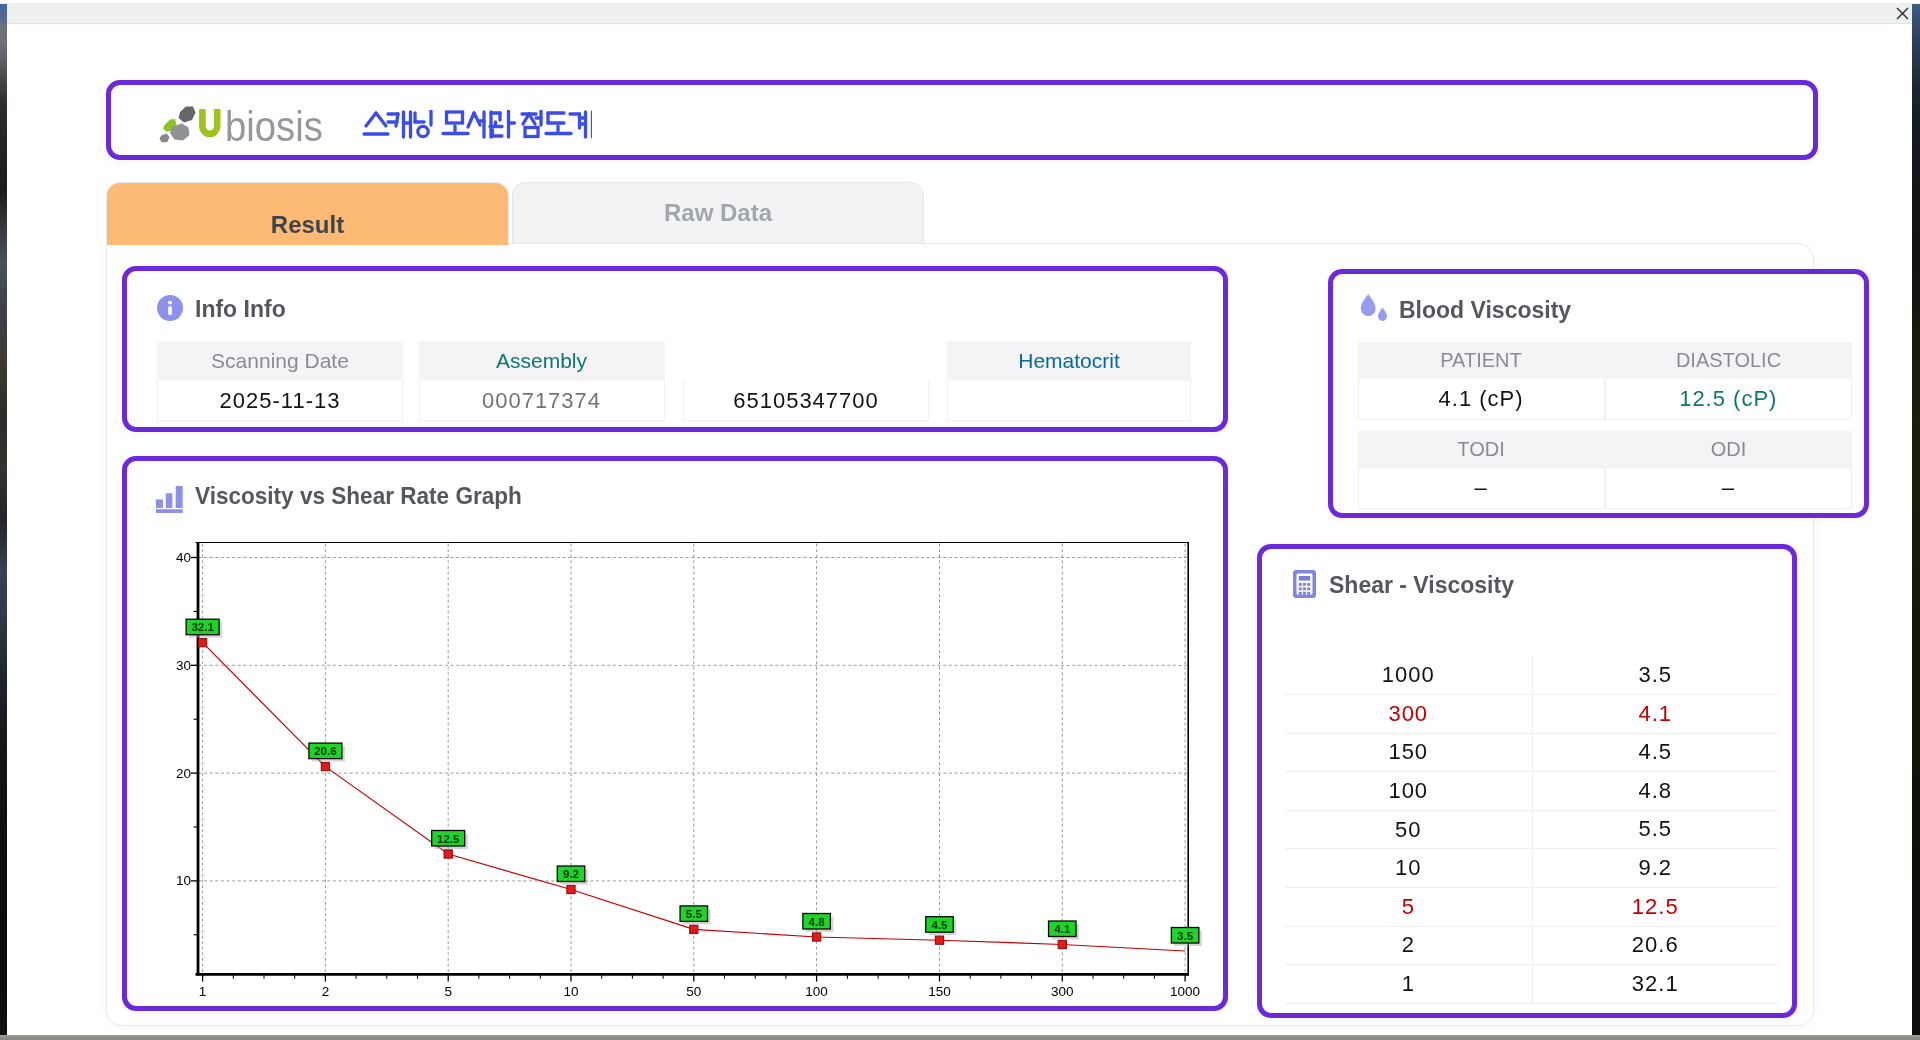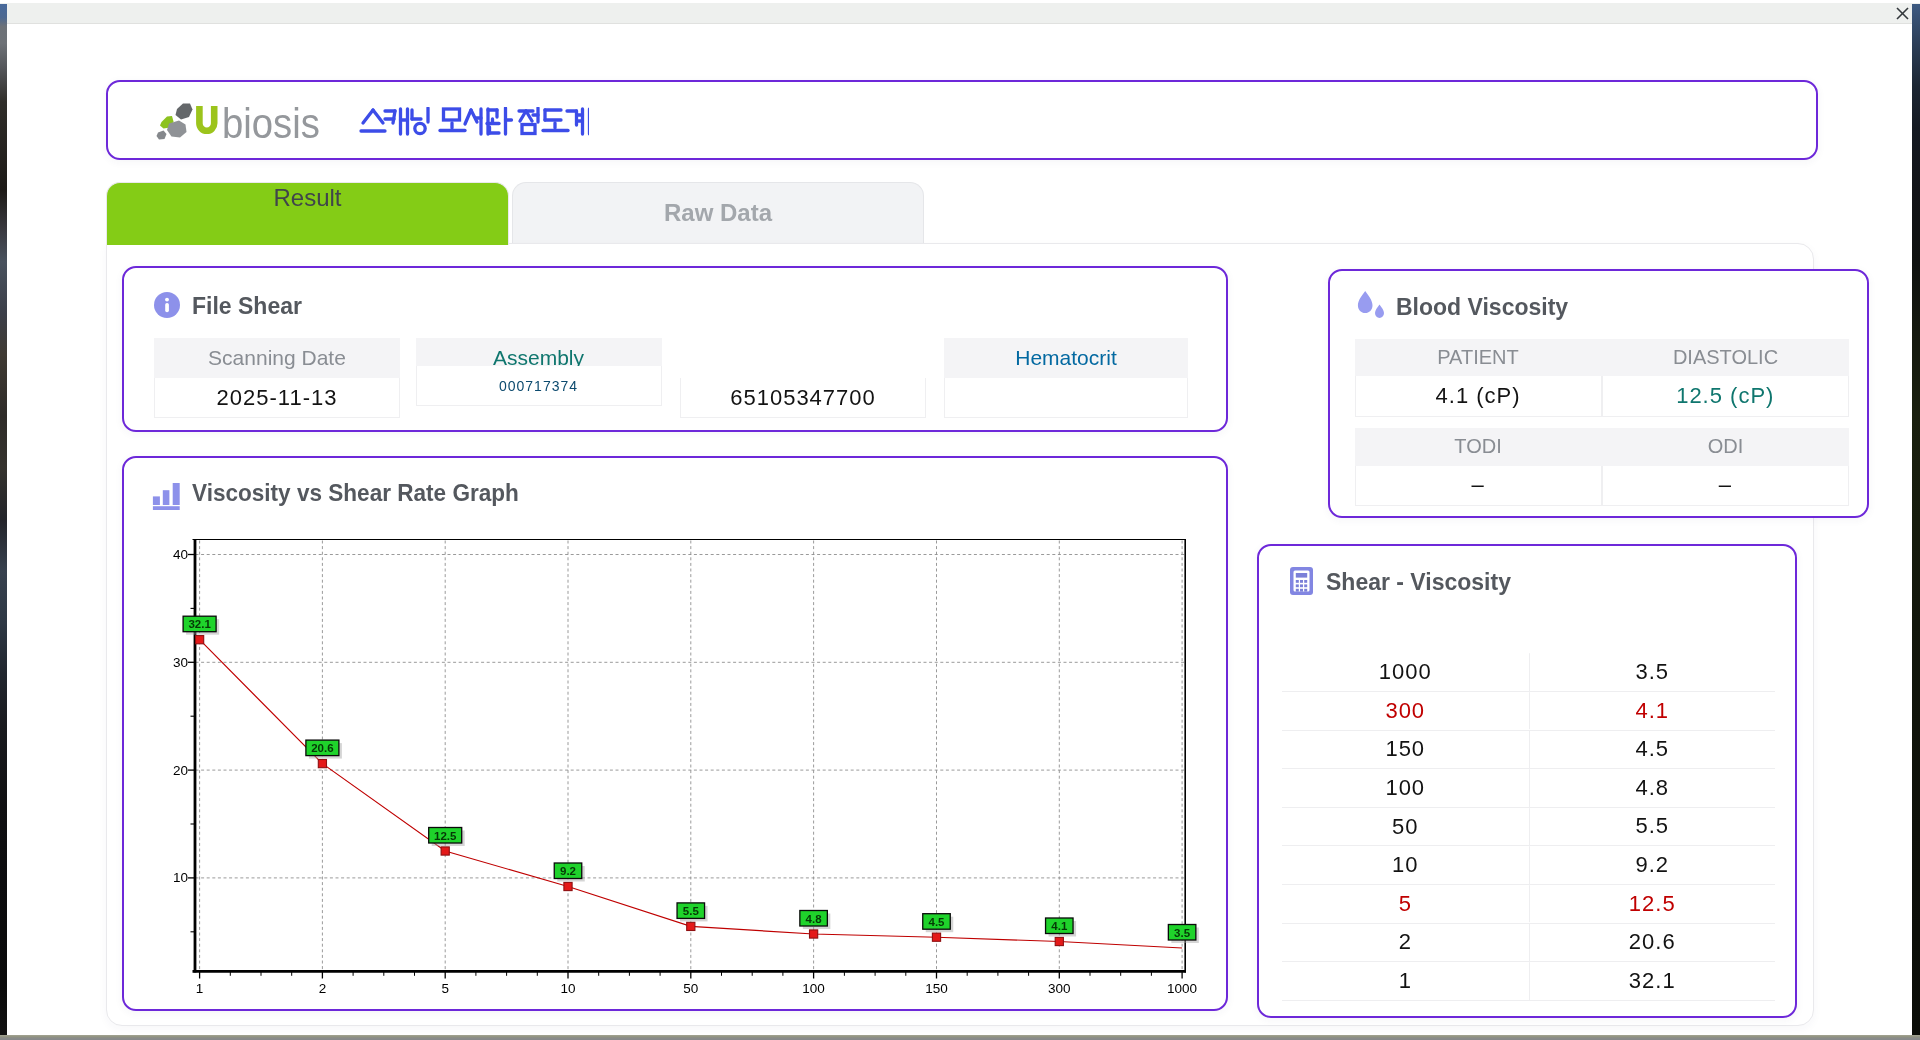--- a/index.html
+++ b/index.html
@@ -1,16 +1,16 @@
 <!DOCTYPE html>
 <html><head><meta charset="utf-8"><style>
 *{margin:0;padding:0;box-sizing:border-box}
 html,body{width:1920px;height:1040px;overflow:hidden;background:#fff;font-family:"Liberation Sans",sans-serif}
 .abs{position:absolute}
-.card{position:absolute;background:#fff;border:2px solid #6d28d9;border-radius:14px;box-shadow:0 2px 8px rgba(60,60,90,0.05)}
+.card{position:absolute;background:#fff;border:5px solid #6d28d9;border-radius:14px;box-shadow:0 2px 8px rgba(60,60,90,0.05)}
 .ttl{position:absolute;font-weight:bold;font-size:23px;color:#54585e;white-space:nowrap}
 </style></head><body>
 <div class="abs" style="left:0;top:3px;width:1920px;height:21px;background:#eef0ee;border-bottom:1px solid #e0e1df"></div>
 <svg class="abs" style="left:1896px;top:7px" width="13" height="13" viewBox="0 0 13 13">
     <line x1="1" y1="1" x2="12" y2="12" stroke="#33383c" stroke-width="1.6"></line>
     <line x1="12" y1="1" x2="1" y2="12" stroke="#33383c" stroke-width="1.6"></line>
   </svg>
 <div class="abs" style="left:0;top:4px;width:7px;height:1031px;background:linear-gradient(#47699b 0%,#4d6890 1.3%,#6d7278 2.2%,#6e7277 3.8%,#54565a 6.2%,#302e2a 9.5%,#1d1a17 18%,#3a3a40 22%,#49525e 25%,#3c3f49 30%,#3f3a33 34%,#2e2b28 40%,#35332e 45%,#23242a 50%,#37414e 55%,#2e3844 60%,#21262e 65%,#191a1e 70%,#101012 78%,#0c0c0e 85%,#0a0a0a 95%,#111 100%)"></div>
 <div class="abs" style="left:1912px;top:4px;width:8px;height:1031px;background:linear-gradient(#3d5a82 0%,#2c3e57 4%,#1c2633 8%,#151a22 12%,#121418 18%,#0f1210 25%,#15190f 32%,#1a200f 40%,#161c0d 50%,#12170c 60%,#10140b 70%,#0e110a 80%,#0c0f09 90%,#0b0d08 100%)"></div>
 <div class="abs" style="left:0;top:1035px;width:1920px;height:5px;background:linear-gradient(#a3a492 0%,#8f917f 40%,#8a8c8a 60%,#86888a 100%)"></div>
@@ -87,32 +87,32 @@
         <line x1="11.5" y1="4" x2="11.5" y2="18" stroke="#3c4ce8" stroke-width="3.3" stroke-linecap="round"></line>
         <line x1="17.5" y1="2" x2="17.5" y2="27" stroke="#3c4ce8" stroke-width="3.3" stroke-linecap="round"></line>
         <line x1="13" y1="8" x2="17.5" y2="8" stroke="#3c4ce8" stroke-width="3.3" stroke-linecap="round"></line>
         <line x1="13" y1="14" x2="17.5" y2="14" stroke="#3c4ce8" stroke-width="3.3" stroke-linecap="round"></line>
         <line x1="24.5" y1="2" x2="24.5" y2="27" stroke="#3c4ce8" stroke-width="3.3" stroke-linecap="round"></line>
       </g>
     </svg>
 </div>
 <div class="abs" style="left:512px;top:182px;width:412px;height:61px;background:#f2f3f5;border:1px solid #e5e6e9;border-bottom:none;border-radius:14px 14px 0 0;display:flex;align-items:center;justify-content:center;font-weight:bold;font-size:24px;color:#a3a7ac;z-index:1">Raw Data</div>
 <div class="abs" style="left:106px;top:243px;width:1708px;height:783px;background:#fff;border:1px solid #e9e9ec;border-radius:0 16px 16px 16px;box-shadow:0 3px 10px rgba(60,60,90,0.04);z-index:1"></div>
-<div class="abs" style="left:106px;top:182px;width:403px;height:63px;background:#84cc16;border:1px solid #e9e9ec;border-bottom:none;border-radius:14px 14px 0 0;display:flex;align-items:flex-start;justify-content:center;font-weight:normal;font-size:24px;color:#40454b;z-index:2;padding-top:1px">Result</div>
+<div class="abs" style="left:106px;top:182px;width:403px;height:63px;background:#fdba74;border:1px solid #e9e9ec;border-bottom:none;border-radius:14px 14px 0 0;display:flex;align-items:flex-start;justify-content:center;font-weight:bold;font-size:24px;color:#40454b;z-index:2;padding-top:28px">Result</div>
 <div class="card" style="left:122px;top:266px;width:1106px;height:166px;z-index:3">
 <svg class="abs" style="left:30px;top:24px" width="26" height="26" viewBox="0 0 26 26">
 <circle cx="13" cy="13" r="13" fill="#8d91ea"></circle>
 <circle cx="13" cy="7.6" r="1.95" fill="#fff"></circle>
 <rect x="11.2" y="11" width="3.7" height="9.2" rx="1.8" fill="#fff"></rect>
 </svg>
-<div class="ttl" style="left:68px;top:25px">File Shear</div>
+<div class="ttl" style="left:68px;top:25px">Info Info</div>
 <div style="position:absolute;left:30px;top:70px;width:246px;height:40px;background:#f4f4f6;color:#898d93;font-size:21px;display:flex;align-items:center;justify-content:center">Scanning Date</div>
 <div style="position:absolute;left:30px;top:110px;width:246px;height:40px;background:#fff;border:1px solid #efeff1;border-top:none;color:#131313;font-size:22px;letter-spacing:1px;display:flex;align-items:center;justify-content:center">2025-11-13</div>
 <div style="position:absolute;left:291.5px;top:70px;width:246px;height:40px;background:#f4f4f6;color:#0f766e;font-size:21px;display:flex;align-items:center;justify-content:center">Assembly</div>
-<div style="position:absolute;left:291.5px;top:98px;width:246px;height:40px;background:#fff;border:1px solid #efeff1;border-top:none;color:#0c4a6e;font-size:14px;letter-spacing:1px;display:flex;align-items:center;justify-content:center">000717374</div>
+<div style="position:absolute;left:291.5px;top:110px;width:246px;height:40px;background:#fff;border:1px solid #efeff1;border-top:none;color:#737373;font-size:22px;letter-spacing:1px;display:flex;align-items:center;justify-content:center">000717374</div>
 <div style="position:absolute;left:556px;top:110px;width:246px;height:40px;background:#fff;border:1px solid #efeff1;border-top:none;color:#131313;font-size:22px;letter-spacing:1px;display:flex;align-items:center;justify-content:center">65105347700</div>
 <div style="position:absolute;left:820px;top:70px;width:244px;height:40px;background:#f4f4f6;color:#0369a1;font-size:21px;display:flex;align-items:center;justify-content:center">Hematocrit</div>
 <div style="position:absolute;left:820px;top:110px;width:244px;height:40px;background:#fff;border:1px solid #efeff1;border-top:none;color:#131313;font-size:22px;letter-spacing:1px;display:flex;align-items:center;justify-content:center"></div>
 </div>
 <div class="card" style="left:122px;top:456px;width:1106px;height:555px;z-index:3">
 <svg class="abs" style="left:25px;top:22px" width="32" height="32" viewBox="0 0 32 32">
 <rect x="3.9" y="16.4" width="7" height="8.6" fill="#8d91ea"></rect>
 <rect x="13.8" y="10.2" width="6.6" height="14.8" fill="#8d91ea"></rect>
 <rect x="23.7" y="3" width="7" height="22" fill="#8d91ea"></rect>
 <rect x="3.9" y="26.2" width="26.8" height="3.8" fill="#8d91ea"></rect>

